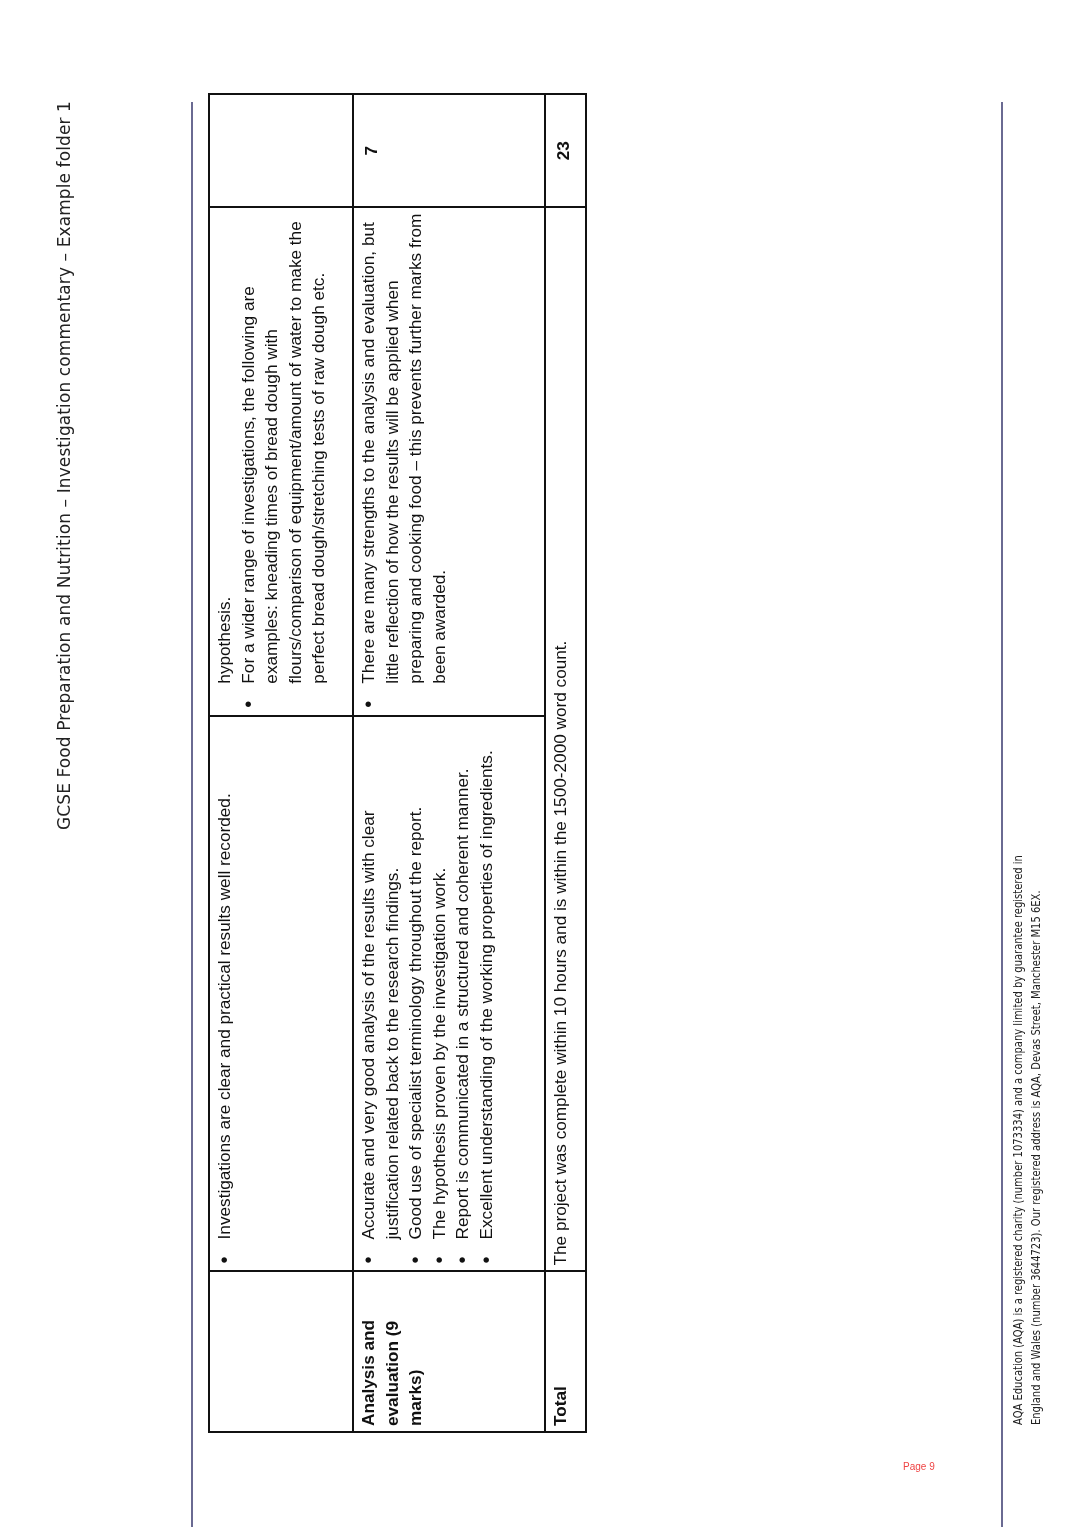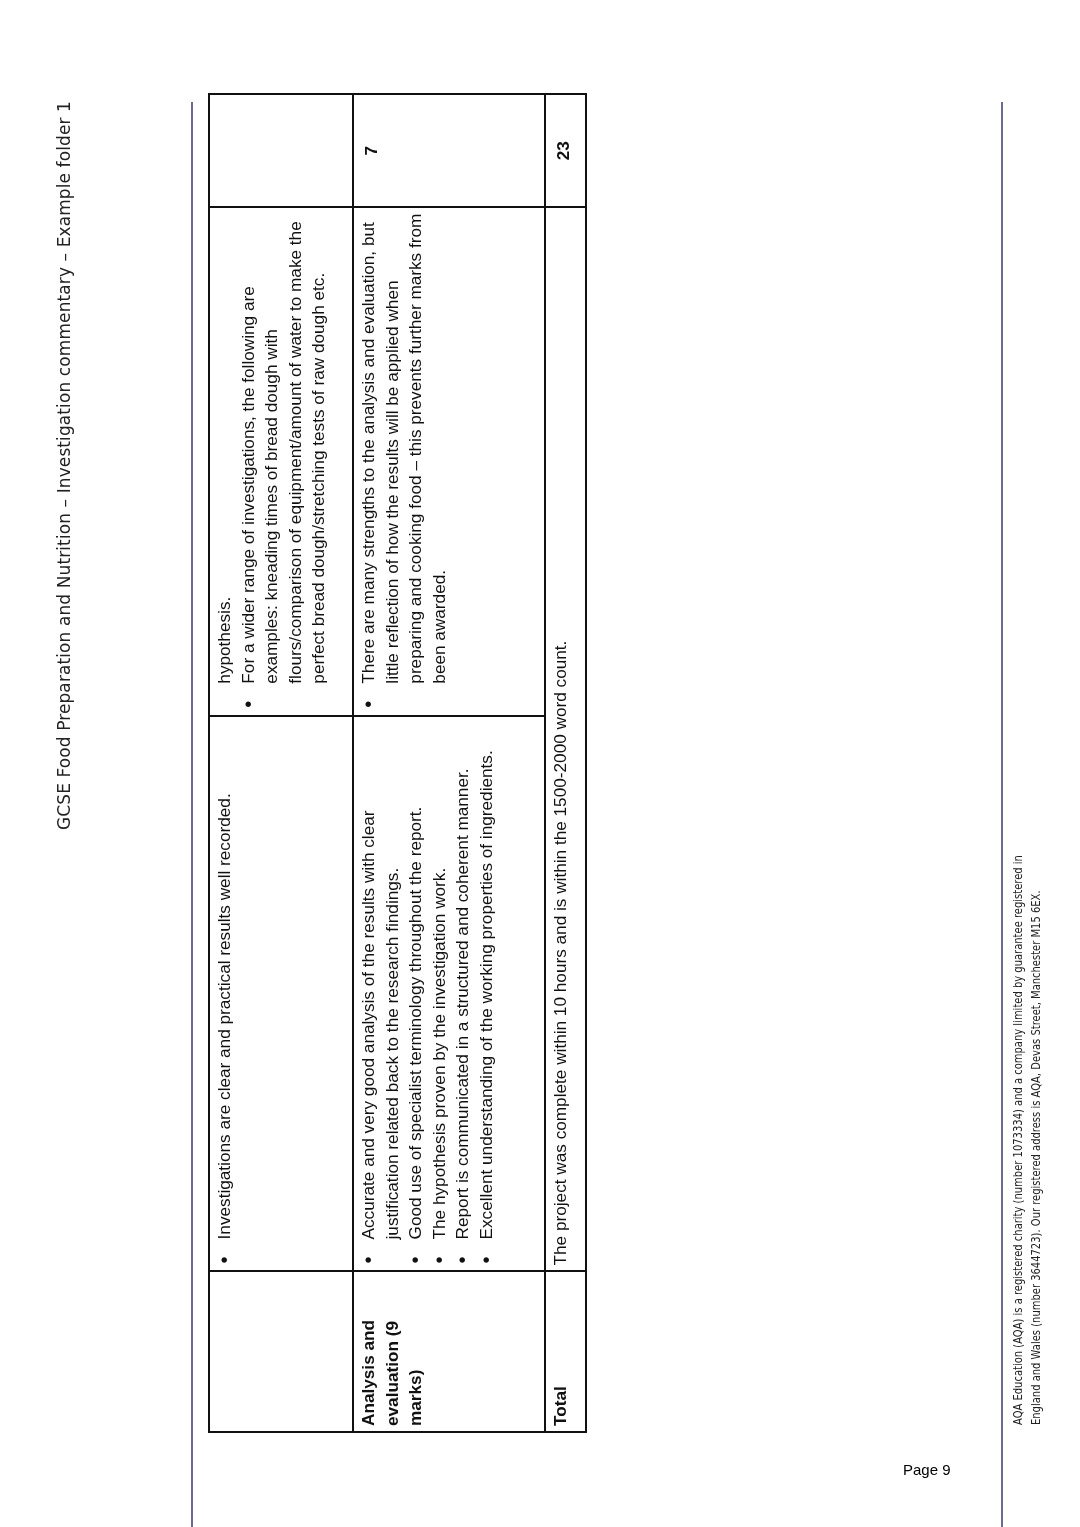--- a/index.html
+++ b/index.html
@@ -12,21 +12,21 @@
   table.grid { position:absolute; left:94px; top:208px; width:1340px; border-collapse:collapse; table-layout:fixed; }
   table.grid td { border:2px solid #111; vertical-align:top; padding:3px 5px 0 5px; font-size:17.2px; line-height:23.6px; }
   .c1 { width:156px; } .c2 { width:540px; } .c3 { width:494px; } .c4 { width:110px; }
   .r1 td { height:136px; } .r2 td { height:184px; } .r3 td { height:33px; padding-top:2px; }
   .crit { font-weight:bold; font-size:18px; line-height:23px; }
   .mark { font-weight:bold; text-align:center; font-size:18px; padding-top:6px !important; }
   ul.b { margin:0; padding:0 0 0 26px; list-style:none; }
   ul.b li { position:relative; }
   ul.b li::before { content:"\2022"; position:absolute; left:-24px; top:0; font-size:20px; }
   .footer { position:absolute; left:102px; top:1010px; width:700px; font-family:"DejaVu Sans", sans-serif; font-size:11.6px; line-height:17.5px; color:#222; transform:scaleX(0.86); transform-origin:0 0; }
-  .page-number { position:absolute; left:903px; top:1461px; font-size:15px; color:#000000; }
+  .page-number { position:absolute; left:903px; top:1461px; font-size:10px; color:#ef4444; }
 </style>
 </head>
 <body>
 
 <div class="rot">
   <div class="header-title">GCSE Food Preparation and Nutrition – Investigation commentary – Example folder 1</div>
   <div class="rule top"></div>
   <div class="rule bottom"></div>
 
   <table class="grid">

